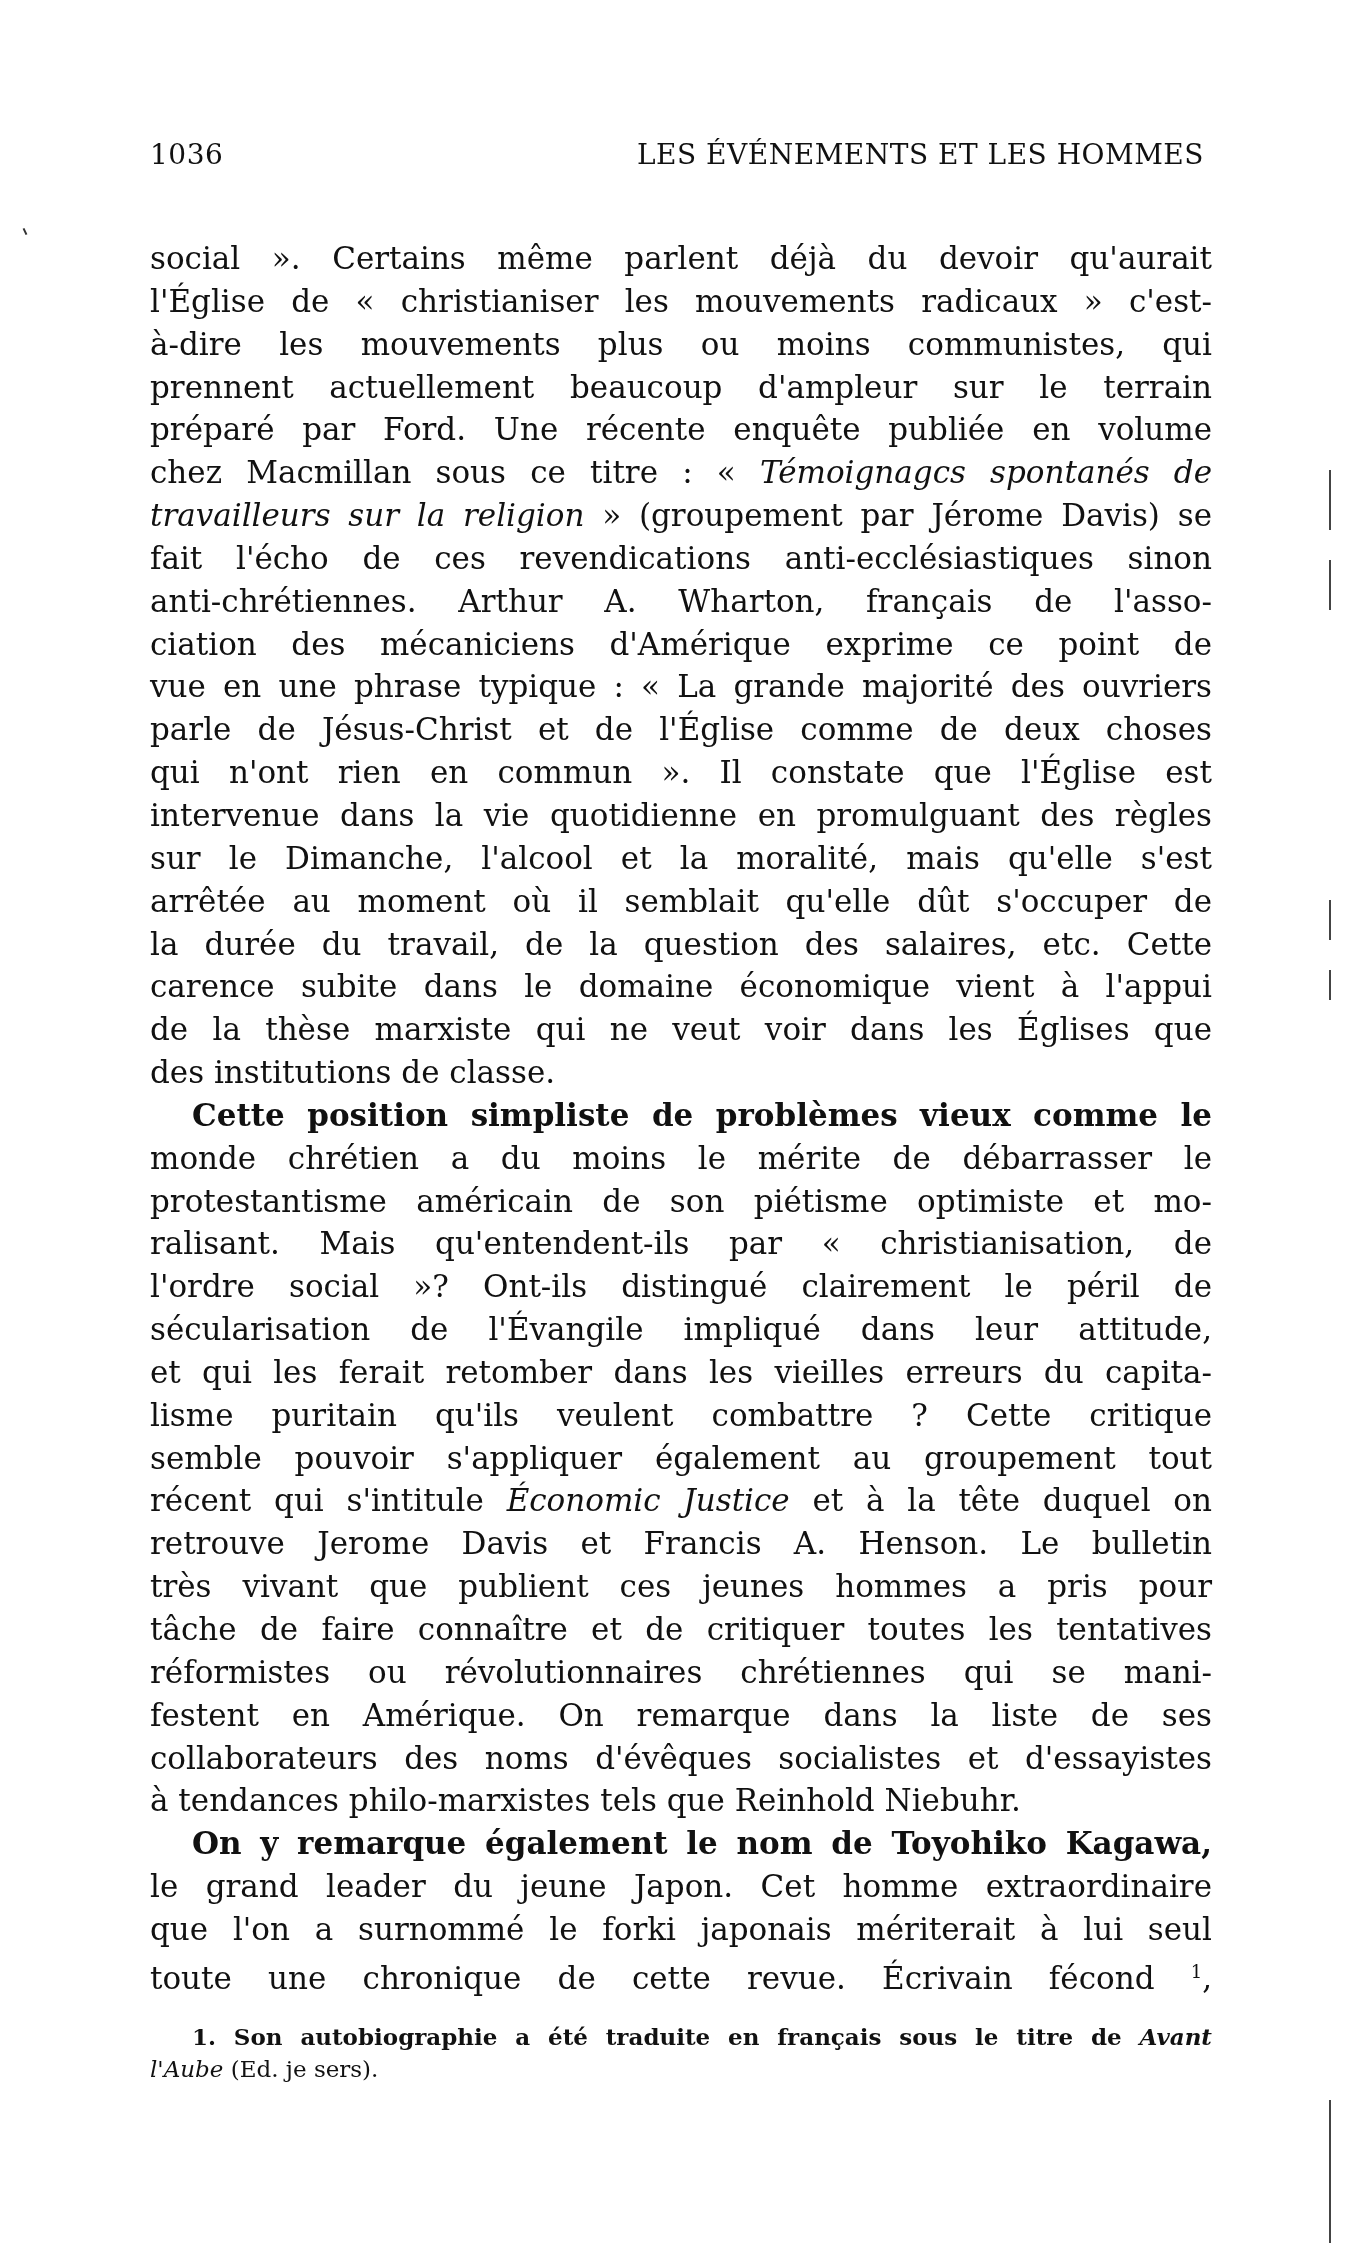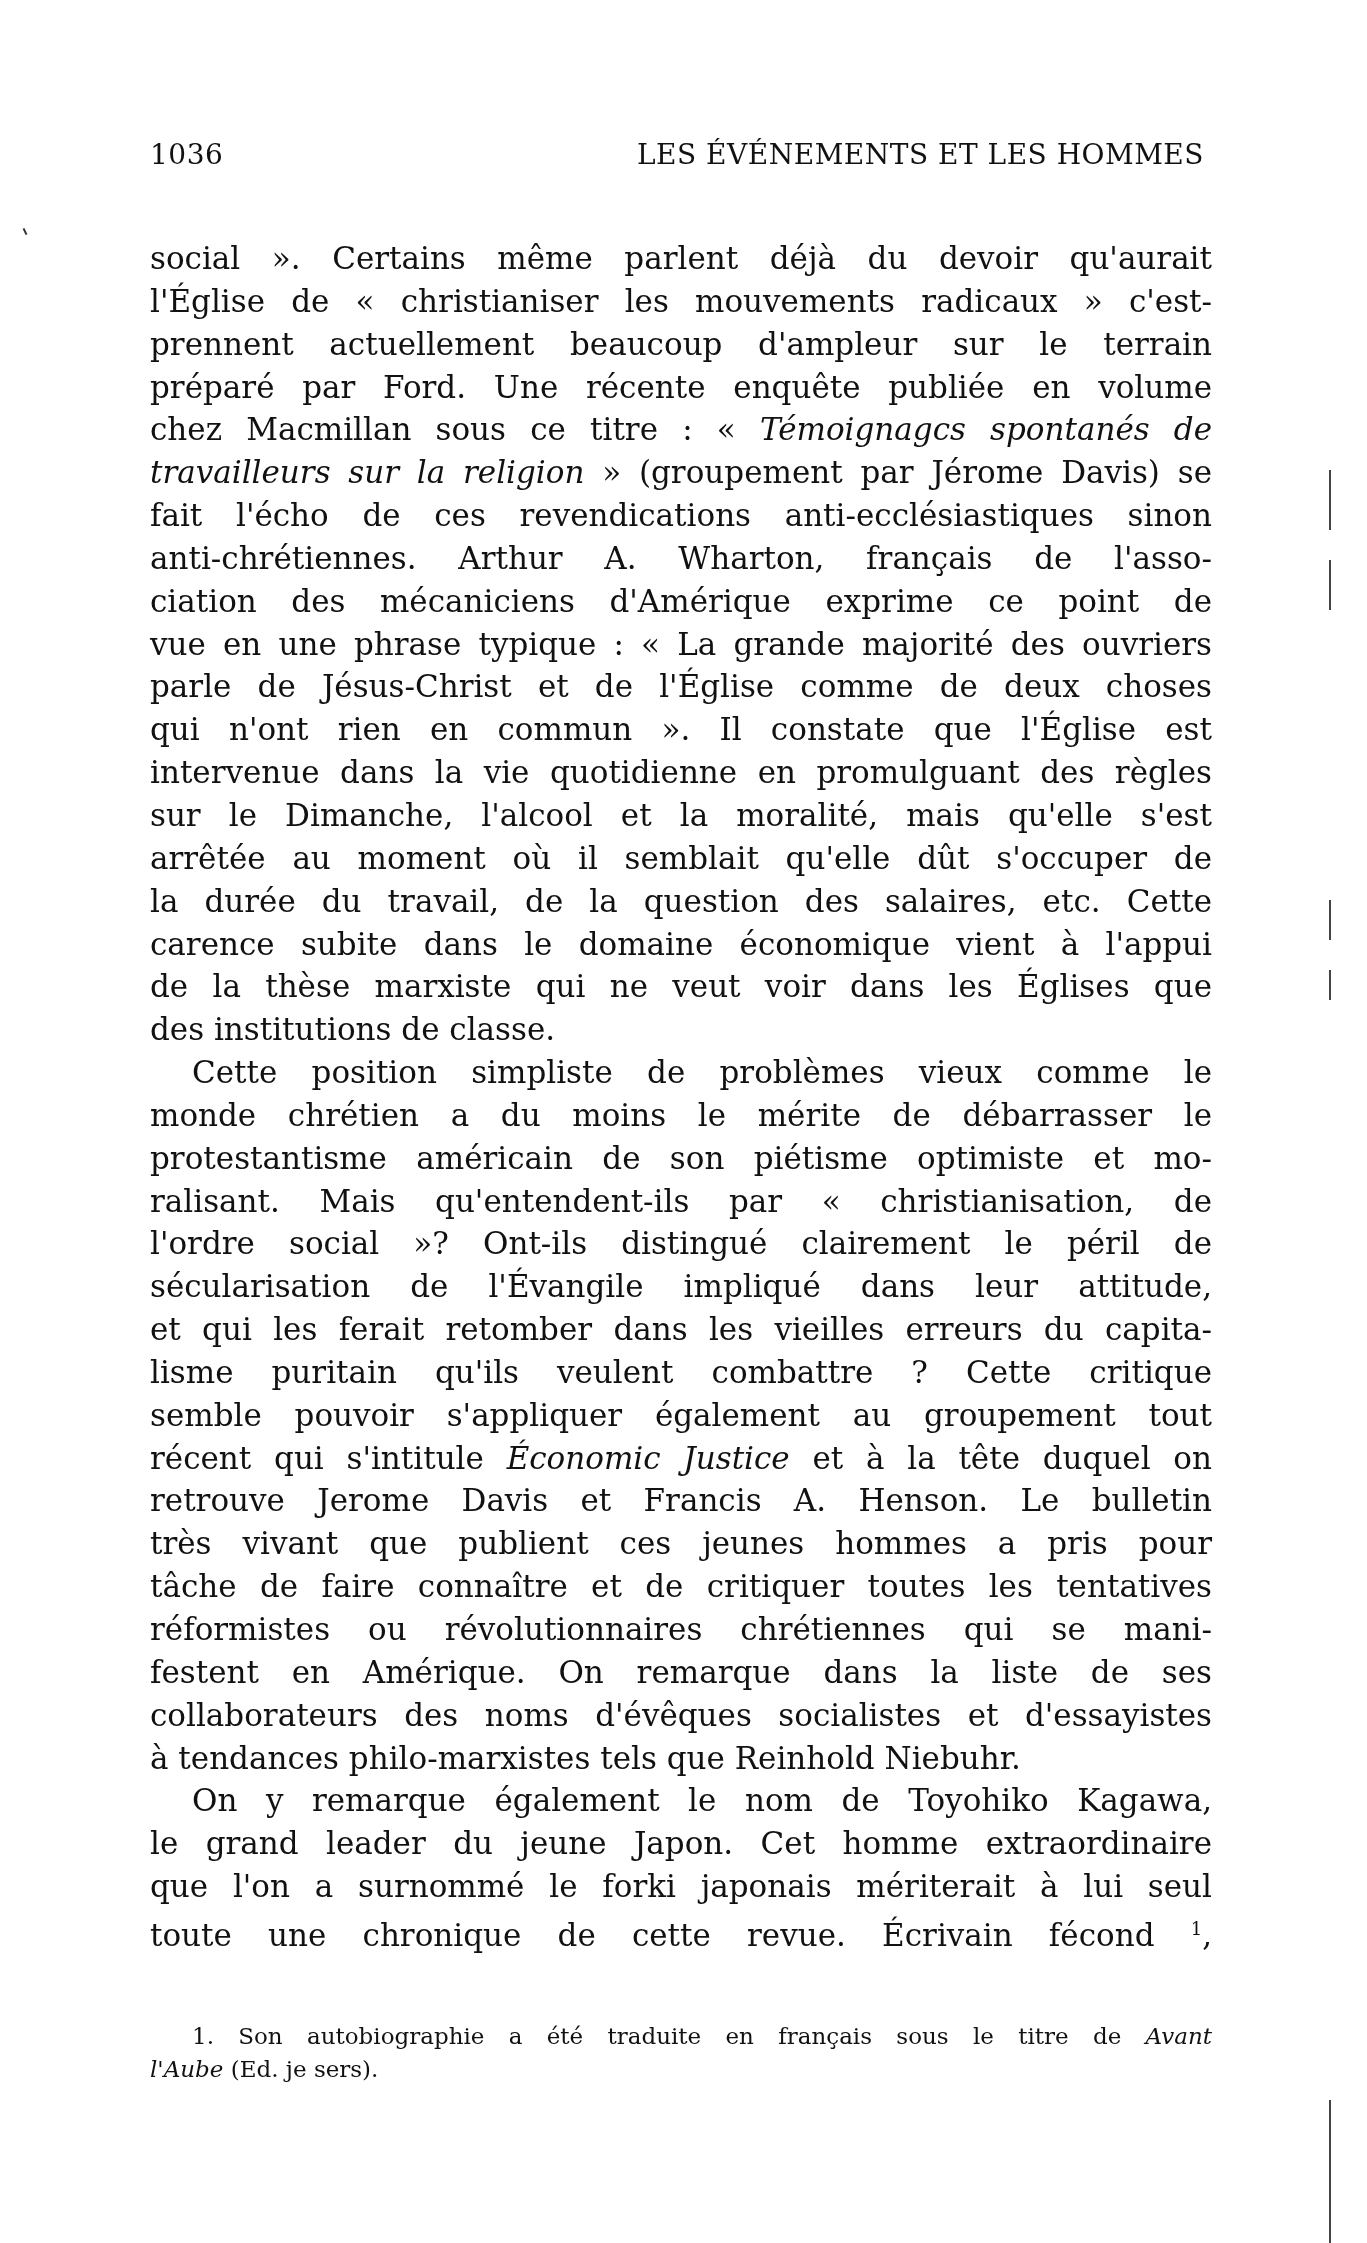--- a/index.html
+++ b/index.html
@@ -6,41 +6,42 @@
   body { width:1367px; height:2243px; position:relative; overflow:hidden;
          font-family:"DejaVu Serif", "Liberation Serif", serif; color:#111; }
   .header { position:absolute; left:150px; top:138px; width:1062px; height:46px;
             font-size:28px; letter-spacing:0.5px; }
   .header .pagenum { position:absolute; left:0; top:0; }
   .header .runhead { position:absolute; right:8px; top:0; }
   .body { position:absolute; left:150px; top:237px; width:1062px; font-size:31px;
           line-height:42.85px; text-align:justify; }
   .line { display:block; height:42.85px; white-space:nowrap; text-align-last:justify; text-align:justify; }
   .line.last { text-align-last:left; }
-  .line.indent { padding-left:42px; }
+  .line.indent { padding-left:42px;font-weight:bold; }
   .it { font-style:italic; }
   .sup { font-size:18px; vertical-align:super; }
   .footnote { position:absolute; left:150px; top:2020px; width:1062px; font-size:23px; line-height:33px; }
   .footnote .line { height:33px; }
   .mark { position:absolute; left:24px; top:228px; width:2px; height:7px; background:#333; transform:rotate(-25deg); }
   .edge { position:absolute; left:1329px; width:2px; background:#444; }
 </style>
 </head>
 <body>
 
 <div class="mark"></div>
 
 <div class="header">
   <span class="pagenum">1036</span>
   <span class="runhead">LES ÉVÉNEMENTS ET LES HOMMES</span>
 </div>
 
 <div class="body" id="body">
     <span class="line"><span>social ». Certains même parlent déjà du devoir qu'aurait</span></span>
     <span class="line"><span>l'Église de « christianiser les mouvements radicaux » c'est-</span></span>
+    <span class="line"><span>à-dire les mouvements plus ou moins communistes, qui</span></span>
     <span class="line"><span>prennent actuellement beaucoup d'ampleur sur le terrain</span></span>
     <span class="line"><span>préparé par Ford. Une récente enquête publiée en volume</span></span>
     <span class="line"><span>chez Macmillan sous ce titre : « </span><span class="it">Témoignagcs spontanés de</span></span>
     <span class="line"><span class="it">travailleurs sur la religion</span><span> » (groupement par Jérome Davis) se</span></span>
     <span class="line"><span>fait l'écho de ces revendications anti-ecclésiastiques sinon</span></span>
     <span class="line"><span>anti-chrétiennes. Arthur A. Wharton, français de l'asso-</span></span>
     <span class="line"><span>ciation des mécaniciens d'Amérique exprime ce point de</span></span>
     <span class="line"><span>vue en une phrase typique : « La grande majorité des ouvriers</span></span>
     <span class="line"><span>parle de Jésus-Christ et de l'Église comme de deux choses</span></span>
     <span class="line"><span>qui n'ont rien en commun ». Il constate que l'Église est</span></span>

